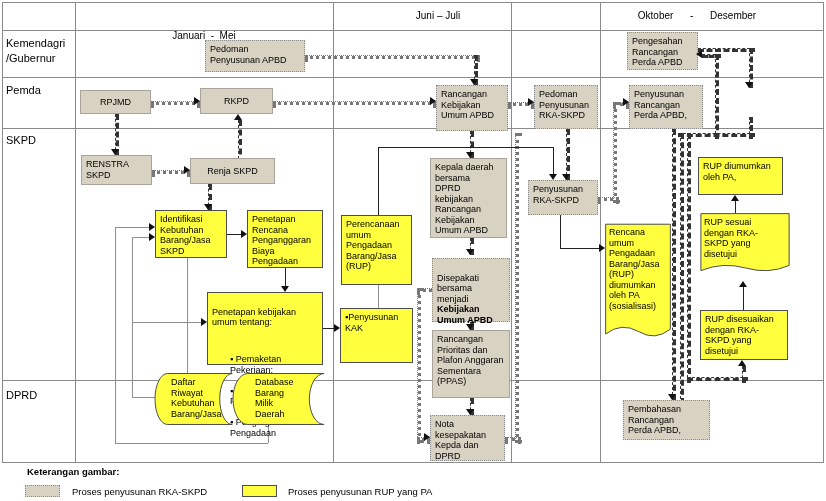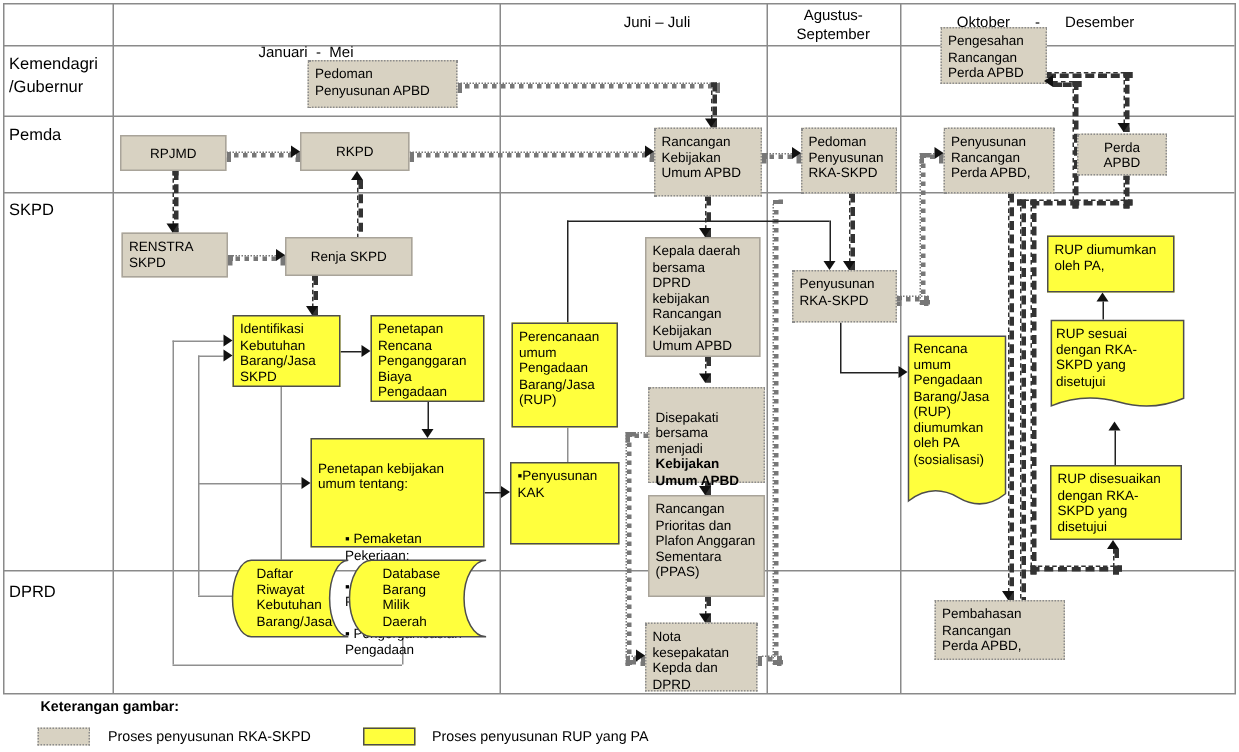--- a/index.html
+++ b/index.html
@@ -54,22 +54,20 @@
   <div class="gv" style="left:333px;top:2px;height:460px;"></div>
   <div class="gv" style="left:511px;top:2px;height:460px;"></div>
   <div class="gv" style="left:600px;top:2px;height:460px;"></div>
   <div class="gh" style="left:2px;top:30px;width:821px;"></div>
   <div class="gh" style="left:2px;top:77px;width:821px;"></div>
   <div class="gh" style="left:2px;top:128px;width:821px;"></div>
   <div class="gh" style="left:2px;top:380px;width:821px;"></div>
 
   <div class="colhead" style="left:75px;top:9px;width:258px;margin-top:20px;">Januari  -  Mei</div>
   <div class="colhead" style="left:333px;top:9px;width:178px;margin-left:16px;">Juni – Juli</div>
-  <div class="colhead" style="left:511px;top:4px;width:89px;">Agustus-
-September</div>
   <div class="colhead" style="left:572px;top:9px;width:250px;">Oktober      -      Desember</div>
 
   <div class="lane" style="left:6px;top:36px;">Kemendagri
 /Gubernur</div>
   <div class="lane" style="left:6px;top:83px;">Pemda</div>
   <div class="lane" style="left:6px;top:133px;">SKPD</div>
   <div class="lane" style="left:6px;top:388px;">DPRD</div>
 
   <div class="lh dot" style="left:151px;top:101px;width:43px;"></div>
   <div class="ah r" style="left:194px;top:97px;"></div>
@@ -163,25 +161,23 @@
   <div class="box tan ctr" style="left:200px;top:88px;width:73px;height:26px;">RKPD</div>
   <div class="box tdot" style="left:436px;top:85px;width:72px;height:46px;">Rancangan
 Kebijakan
 Umum APBD</div>
   <div class="box tdot" style="left:534px;top:85px;width:64px;height:44px;">Pedoman
 Penyusunan
 RKA-SKPD</div>
   <div class="box tdot" style="left:629px;top:85px;width:74px;height:44px;">Penyusunan
 Rancangan
 Perda APBD,</div>
-  <div class="box tdot" style="left:627px;top:18px;width:71px;height:38px;">Pengesahan
+  <div class="box tdot" style="left:627px;top:32px;width:71px;height:38px;">Pengesahan
 Rancangan
 Perda APBD</div>
-  <div class="box tdot ctr" style="left:718px;top:89px;width:60px;height:28px;">Perda
-APBD</div>
   <div class="box tan" style="left:81px;top:155px;width:71px;height:30px;">RENSTRA
 SKPD</div>
   <div class="box tan ctr" style="left:190px;top:158px;width:85px;height:26px;">Renja SKPD</div>
   <div class="box yel" style="left:155px;top:210px;width:72px;height:48px;">Identifikasi
 Kebutuhan
 Barang/Jasa
 SKPD</div>
   <div class="box yel" style="left:247px;top:210px;width:76px;height:58px;">Penetapan
 Rencana
 Penganggaran

